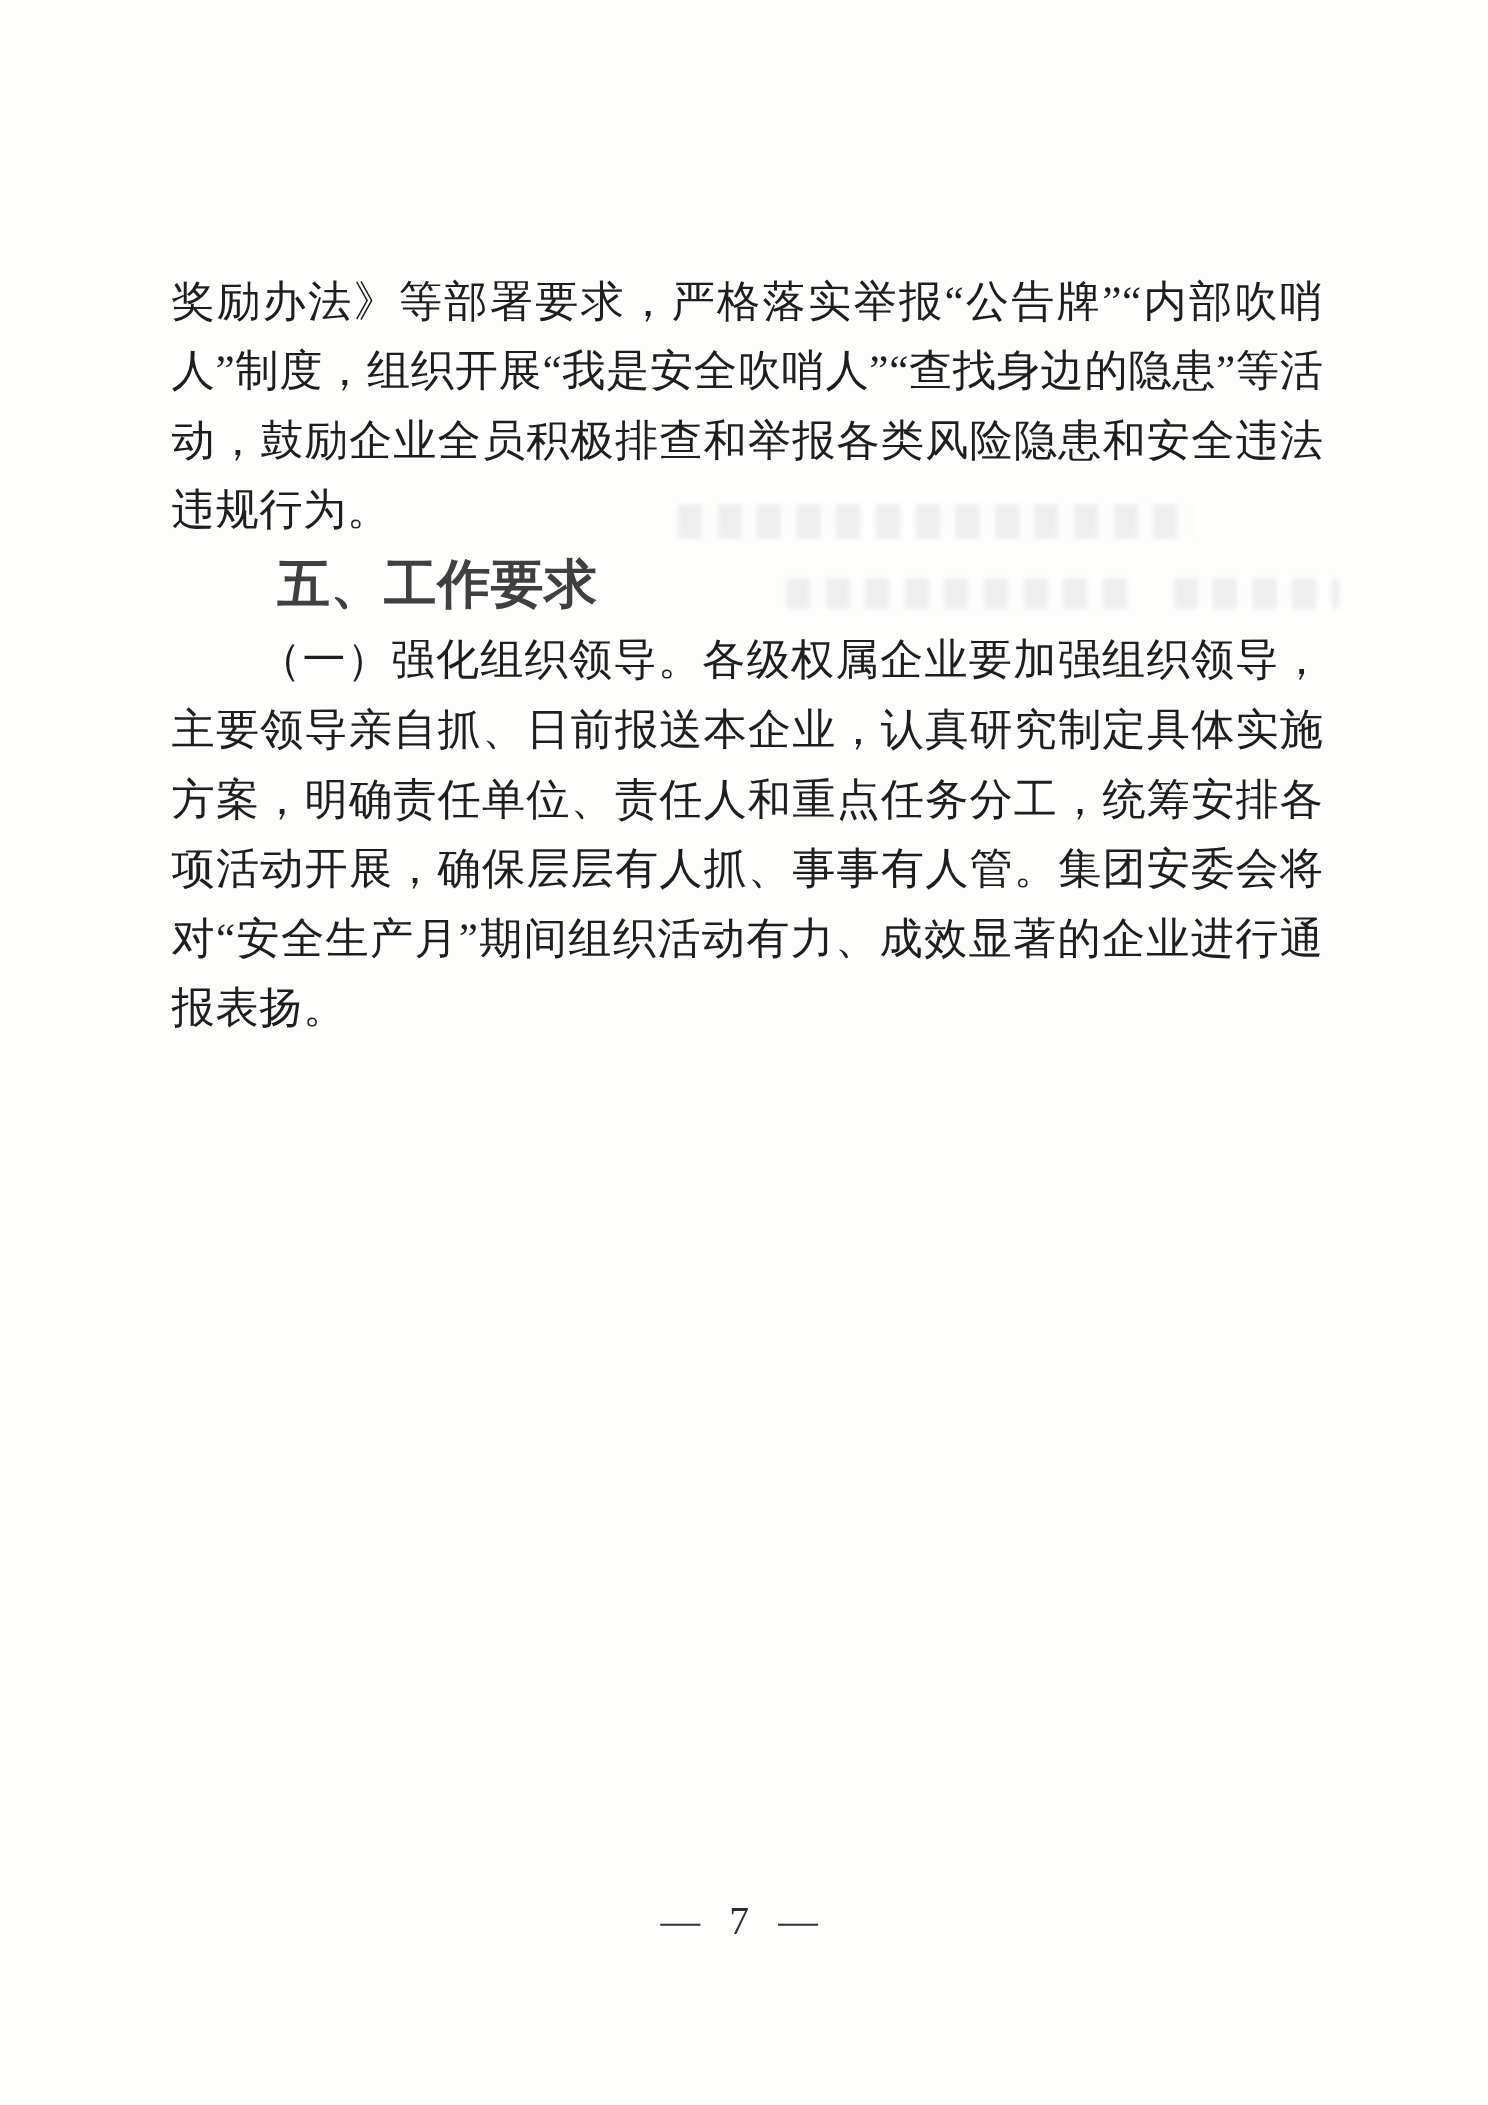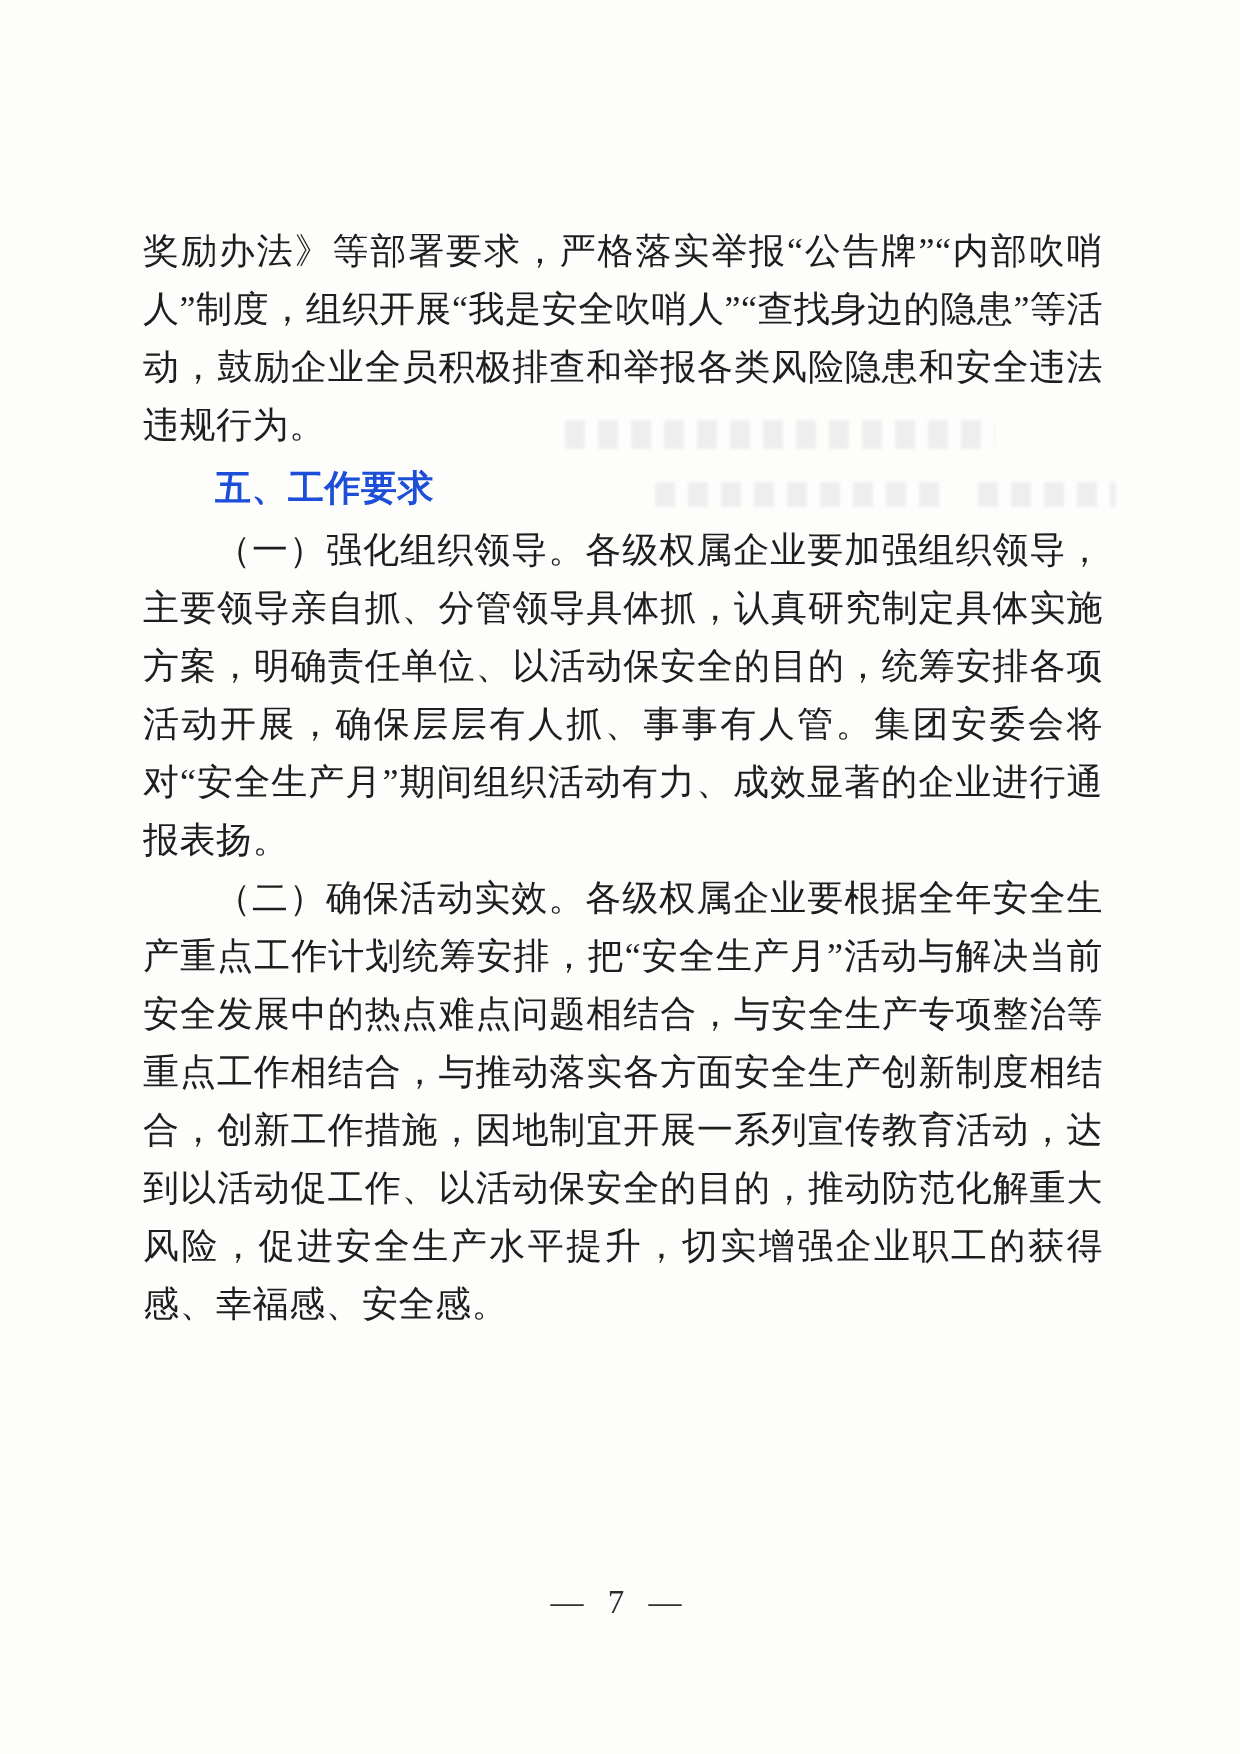--- a/index.html
+++ b/index.html
@@ -34,25 +34,25 @@
   .para {
     margin: 0;
     text-indent: 2em;
     font-weight: 400;
   }
   .para.no-indent {
     text-indent: 0;
   }
   .section-heading {
     margin: 5px 0 4px 0;
-    font-size: 36px;
+    font-size: 44px;
     line-height: 58px;
     font-weight: 700;
     text-indent: 2em;
-    color: #1d4ed8;
+    color: #404040;
     font-family: "Liberation Sans", "DejaVu Sans", sans-serif;
   }
   
   .ghost {
     position: absolute;
     opacity: 0.09;
     filter: blur(1.6px);
     background: repeating-linear-gradient(90deg, #646472 0 20px, transparent 20px 33px);
     border-radius: 3px;
     pointer-events: none;
@@ -82,23 +82,22 @@
 
   <div class="ghost ghost-1"></div>
   <div class="ghost ghost-2"></div>
   <div class="ghost ghost-3"></div>
 
   <main class="doc-body">
     <p class="para no-indent">奖励办法》等部署要求，严格落实举报“公告牌”“内部吹哨人”制度，组织开展“我是安全吹哨人”“查找身边的隐患”等活动，鼓励企业全员积极排查和举报各类风险隐患和安全违法违规行为。</p>
 
     <h2 class="section-heading">五、工作要求</h2>
 
-    <p class="para">（一）强化组织领导。各级权属企业要加强组织领导，主要领导亲自抓、分管领导具体抓，认真研究制定具体实施方案，明确责任单位、以活动保安全的目的，统筹安排各项活动开展，确保层层有人抓、事事有人管。集团安委会将对“安全生产月”期间组织活动有力、成效显著的企业进行通报表扬。</p>
+    <p class="para">（一）强化组织领导。各级权属企业要加强组织领导，主要领导亲自抓、日前报送本企业，认真研究制定具体实施方案，明确责任单位、责任人和重点任务分工，统筹安排各项活动开展，确保层层有人抓、事事有人管。集团安委会将对“安全生产月”期间组织活动有力、成效显著的企业进行通报表扬。</p>
 
-    <p class="para">（二）确保活动实效。各级权属企业要根据全年安全生产重点工作计划统筹安排，把“安全生产月”活动与解决当前安全发展中的热点难点问题相结合，与安全生产专项整治等重点工作相结合，与推动落实各方面安全生产创新制度相结合，创新工作措施，因地制宜开展一系列宣传教育活动，达到以活动促工作、以活动保安全的目的，推动防范化解重大风险，促进安全生产水平提升，切实增强企业职工的获得感、幸福感、安全感。</p>
 
   </main>
 
   <footer class="page-footer">
     <span class="page-number">— 7 —</span>
   </footer>
 
 </div>
 
 </body></html>

